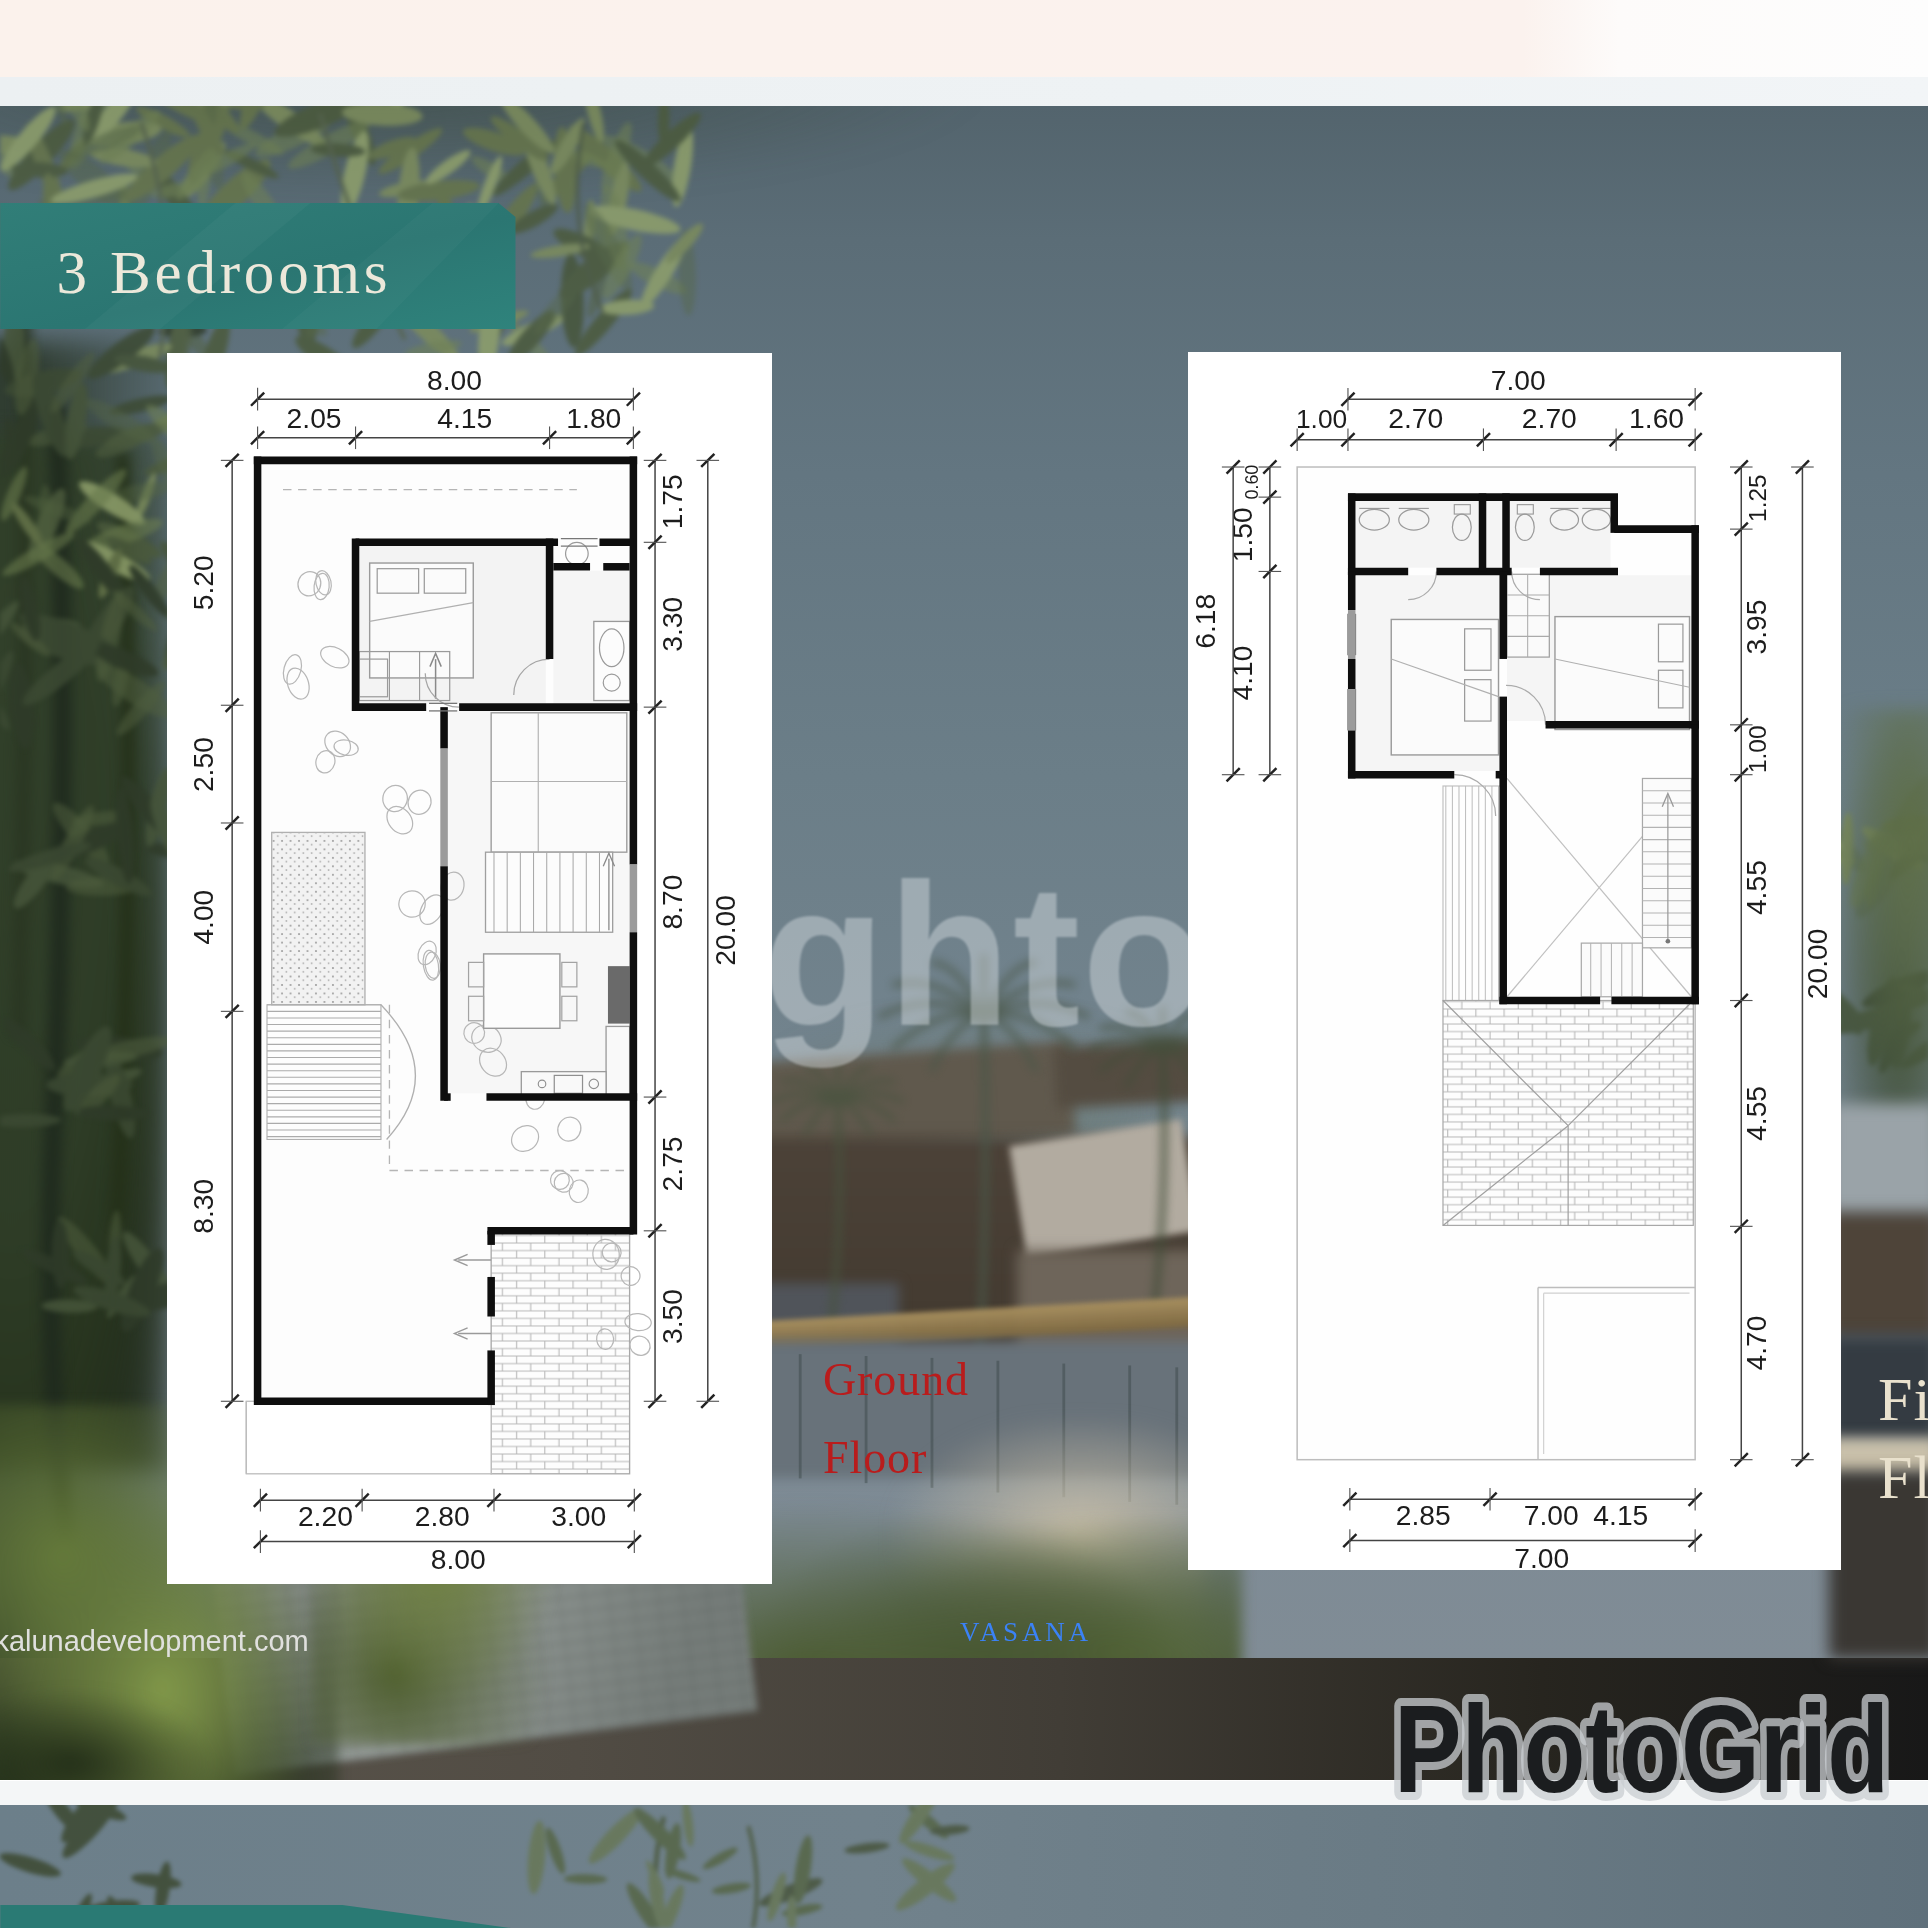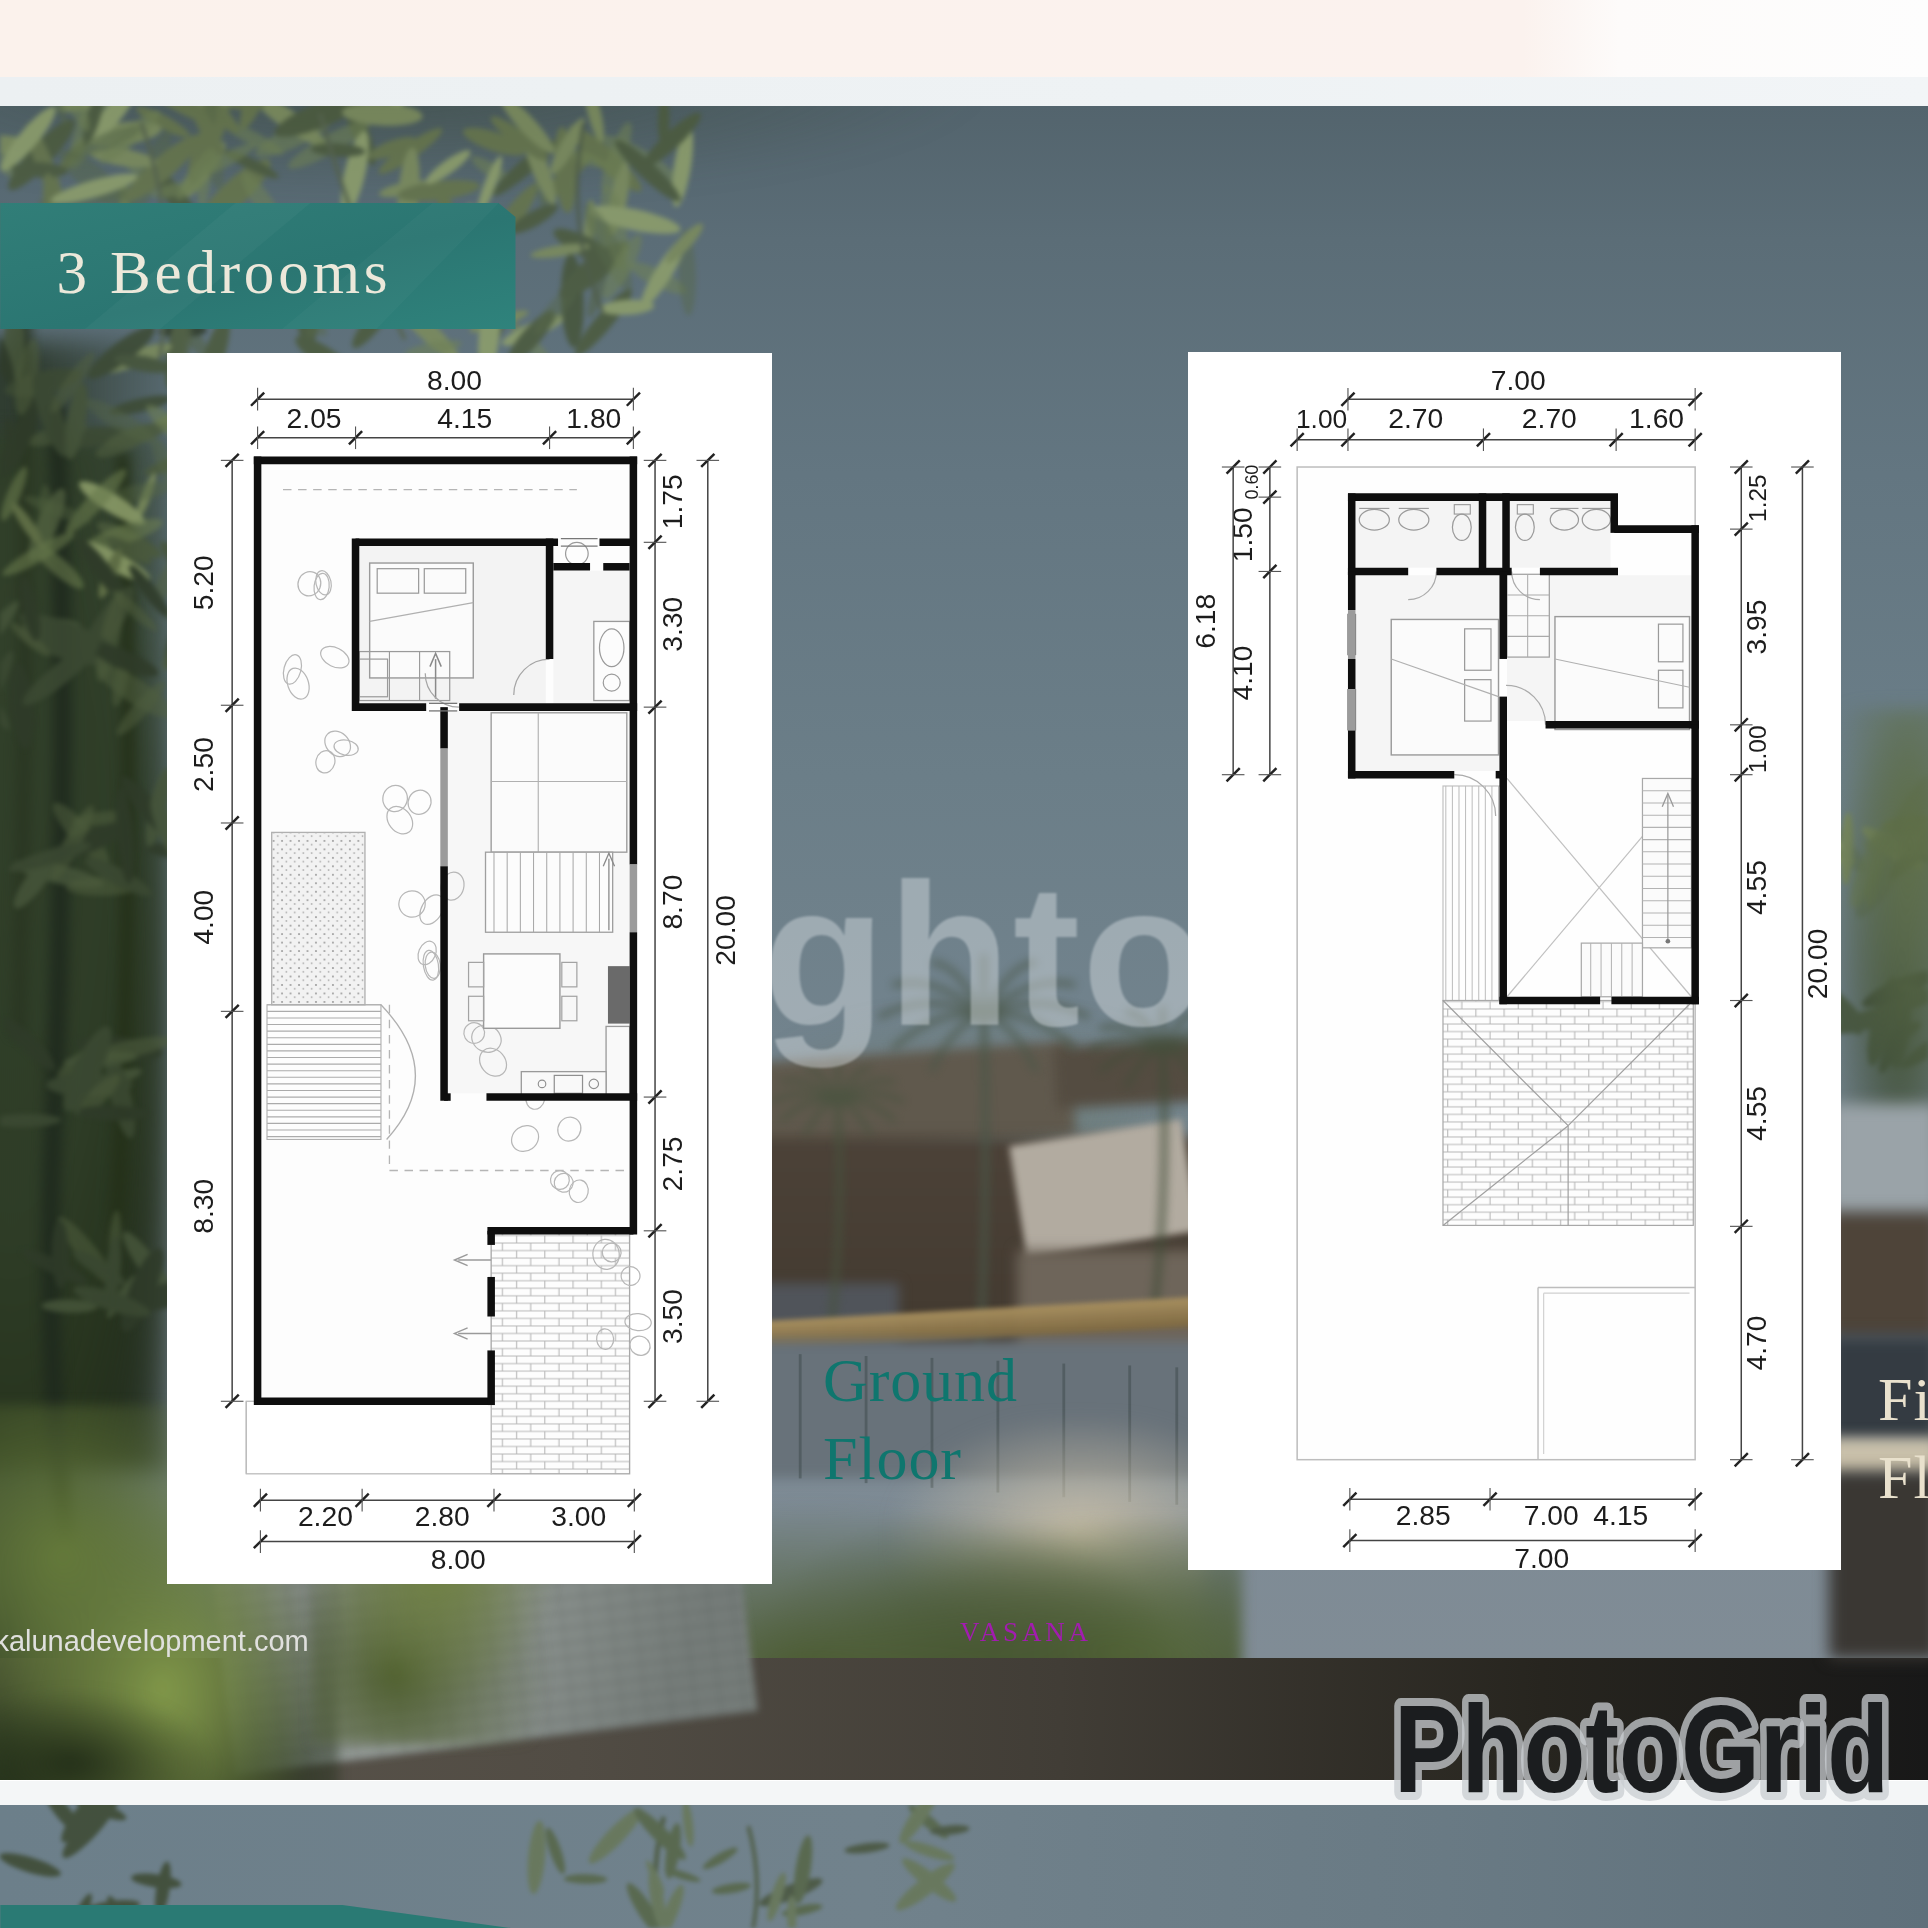--- a/index.html
+++ b/index.html
@@ -892,26 +892,26 @@
           <stop offset="0.55" stop-color="#2b7672"></stop>
           <stop offset="1" stop-color="#2f837c"></stop>
     </linearGradient>
   </defs>
   <polygon points="0,0 530,0 548,15 548,134 0,134" fill="url(#teal)"></polygon>
   <polygon points="90,134 250,0 330,0 170,134" fill="#ffffff" opacity="0.03"></polygon>
   <polygon points="300,134 460,0 530,0 400,134" fill="#ffffff" opacity="0.028"></polygon>
   <text x="60" y="96" font-family="Liberation Serif, serif" font-size="65" fill="#ece8da" letter-spacing="4">3 Bedrooms</text>
 </svg>
 
-<div class="abs" style="left:823px;top:1341px;font-family:'Liberation Serif',serif;font-size:62px;
-     color:#0f766e;line-height:78px;letter-spacing:0.9px;">Ground<br>Floor</div>
+<div class="abs" style="left:823px;top:1341px;font-family:'Liberation Serif',serif;font-size:46px;
+     color:#b91c1c;line-height:78px;letter-spacing:0.9px;">Ground<br>Floor</div>
 <div class="abs" style="left:1878px;top:1360px;font-family:'Liberation Serif',serif;font-size:62px;
      color:#e9e1cd;line-height:78px;letter-spacing:0.9px;">First<br>Floor</div>
 <div class="abs" style="left:-5.6px;top:1625px;font-family:'Liberation Sans',sans-serif;font-size:29px;color:#e0e0de;">kalunadevelopment.com</div>
-<div class="abs" style="left:960px;top:1617px;font-family:'Liberation Serif',serif;font-size:27px;color:#a21caf;letter-spacing:3.8px;">VASANA</div>
+<div class="abs" style="left:960px;top:1617px;font-family:'Liberation Serif',serif;font-size:27px;color:#3b82f6;letter-spacing:3.8px;">VASANA</div>
 
 <div class="abs" style="left:0;top:1781px;width:1928px;height:24.5px;background:#f4f6f7;"></div>
 <div class="abs" style="left:0;top:1805px;width:1928px;height:123px;overflow:hidden;">
   <div class="abs" style="left:0;top:0;width:1928px;height:123px;background:linear-gradient(90deg,#6c7f8a 0%,#71828c 45%,#697a84 75%,#5f707b 100%);"></div>
   <svg class="abs" style="left:0;top:-1805px;filter:blur(1.9px);opacity:.9;" width="1928" height="1928" viewBox="0 0 2048 2048">
         <path d="M700,2048 Q690,1990 705,1930" stroke="#4c5a40" stroke-width="5" fill="none"></path>
         <path d="M800,2048 Q810,1995 795,1940" stroke="#4c5a40" stroke-width="4" fill="none"></path>
         <ellipse cx="840" cy="2010" rx="36" ry="8" fill="#4a5741" transform="rotate(339 840 2010)"></ellipse>
         <ellipse cx="853" cy="1986" rx="37" ry="8" fill="#57674a" transform="rotate(279 853 1986)"></ellipse>
         <ellipse cx="852" cy="2029" rx="22" ry="5" fill="#57674a" transform="rotate(169 852 2029)"></ellipse>

